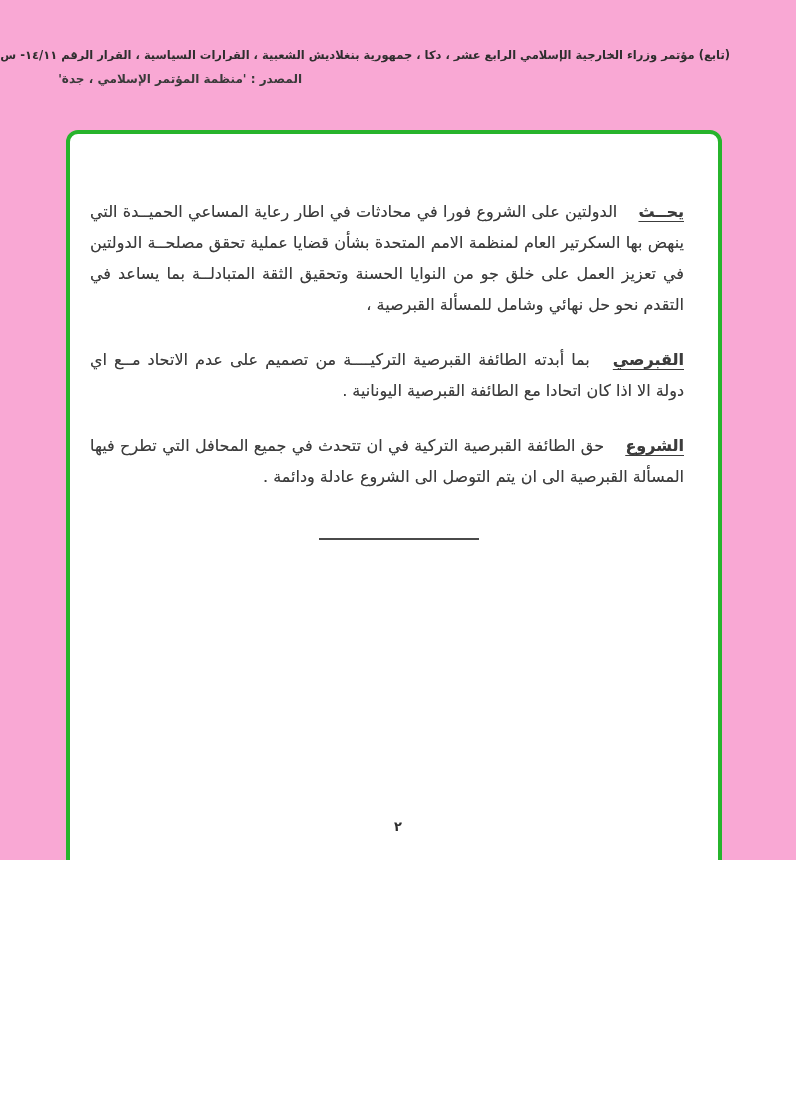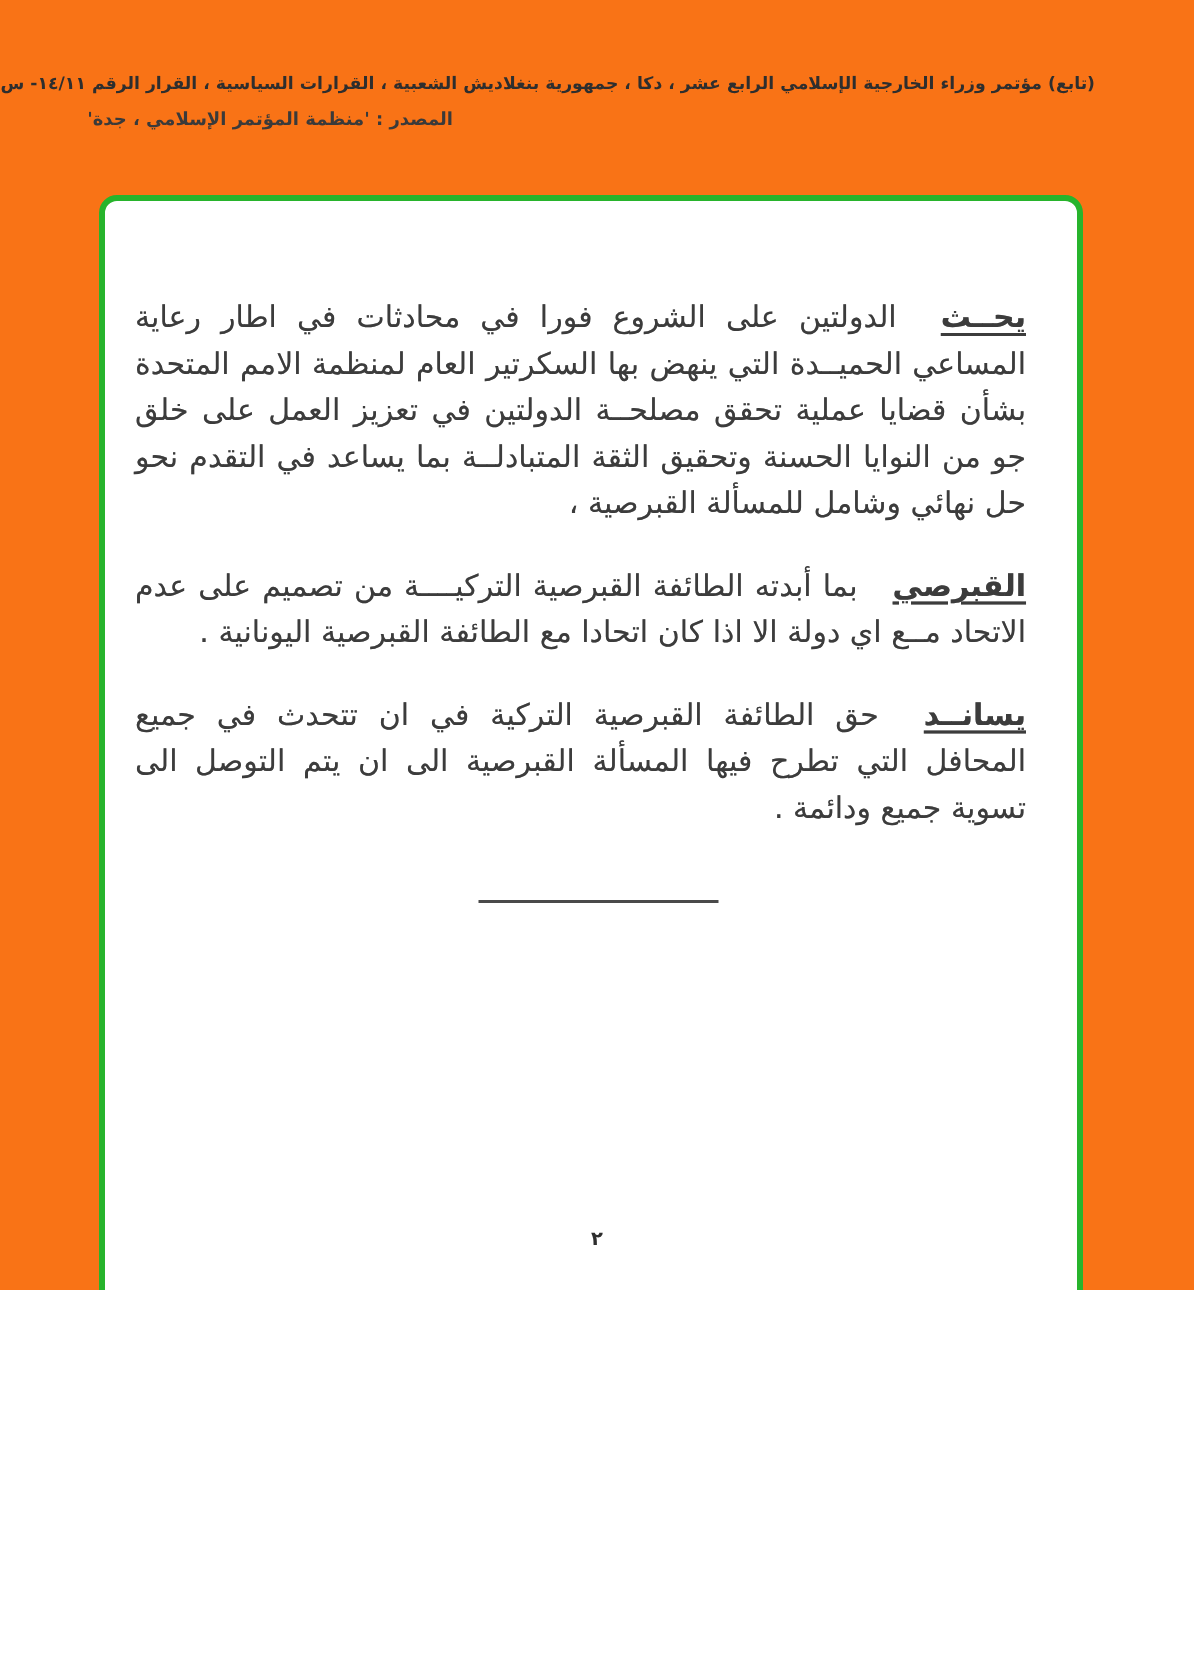--- a/index.html
+++ b/index.html
@@ -5,21 +5,21 @@
   html, body {
     margin: 0;
     padding: 0;
     background: #ffffff;
   }
   .page {
     position: relative;
     width: 796px;
     height: 860px;
     margin: 0 auto;
-    background: #f97316;
+    background: #f9a8d4;
     font-family: "DejaVu Sans", sans-serif;
     direction: rtl;
     overflow: hidden;
   }
   
   .doc-header {
     position: absolute;
     top: 46px;
     right: 66px;
     left: 66px;
@@ -53,21 +53,21 @@
     border-radius: 12px;
     background: #ffffff;
     box-sizing: border-box;
   }
   .doc-body {
     position: absolute;
     top: 62px;
     right: 34px;
     left: 20px;
     color: #3c3c3c;
-    font-size: 20px;
+    font-size: 16px;
     line-height: 31px;
     text-align: justify;
     text-justify: inter-word;
     
     text-shadow: 0 0 0.4px rgba(60,60,60,0.55);
   }
   .para {
     margin: 0 0 24px 0;
   }
   .para .lead {
@@ -115,22 +115,22 @@
         <span class="lead">يحــث</span>
         <span class="body-text">الدولتين على الشروع فورا في محادثات في اطار رعاية المساعي الحميــدة التي ينهض بها السكرتير العام لمنظمة الامم المتحدة بشأن قضايا عملية تحقق مصلحــة الدولتين في تعزيز العمل على خلق جو من النوايا الحسنة وتحقيق الثقة المتبادلــة بما يساعد في التقدم نحو حل نهائي وشامل للمسألة القبرصية ،</span>
       </p>
 
       <p class="para">
         <span class="lead">القبرصي</span>
         <span class="body-text">بما أبدته الطائفة القبرصية التركيــــة من تصميم على عدم الاتحاد مــع اي دولة الا اذا كان اتحادا مع الطائفة القبرصية اليونانية .</span>
       </p>
 
       <p class="para">
-        <span class="lead">يسانــد</span>
-        <span class="body-text">حق الطائفة القبرصية التركية في ان تتحدث في جميع المحافل التي تطرح فيها المسألة القبرصية الى ان يتم التوصل الى تسوية جميع ودائمة .</span>
+        <span class="lead">الشروع</span>
+        <span class="body-text">حق الطائفة القبرصية التركية في ان تتحدث في جميع المحافل التي تطرح فيها المسألة القبرصية الى ان يتم التوصل الى الشروع عادلة ودائمة .</span>
       </p>
 
 
       <div class="divider"></div>
 
     </div>
   </div>
 
   <footer class="page-footer">
     <span>٢</span>

